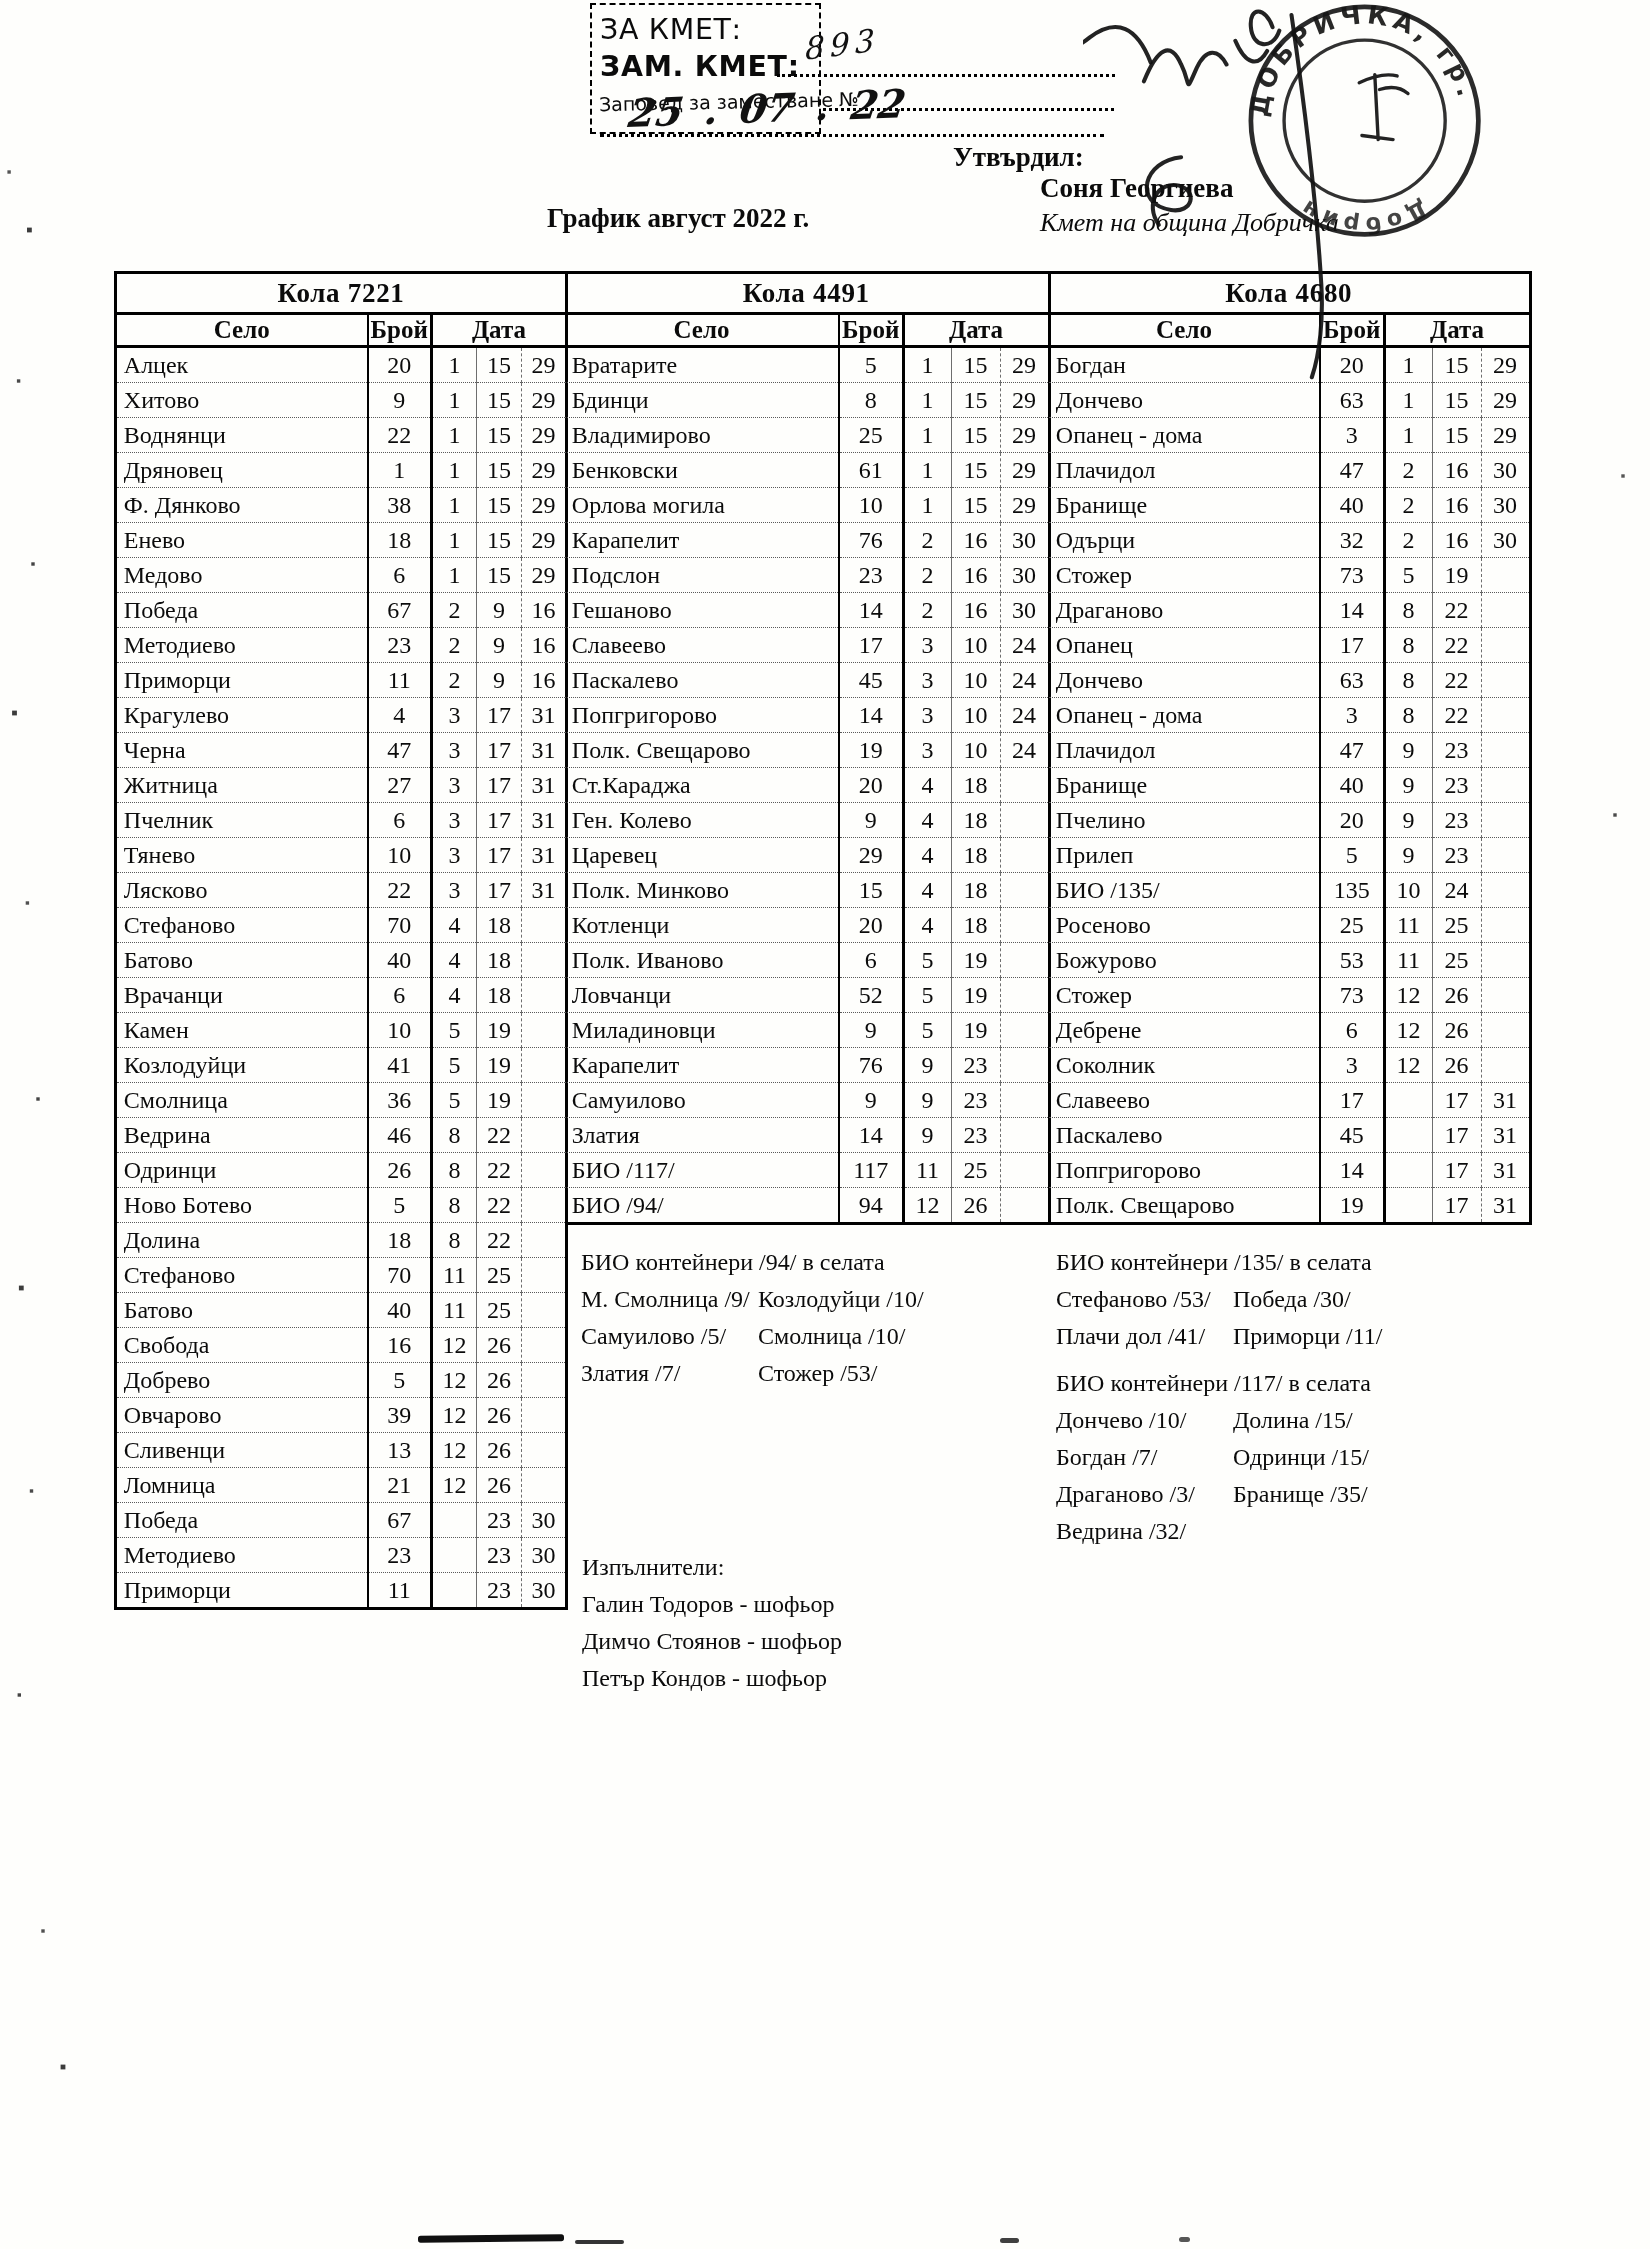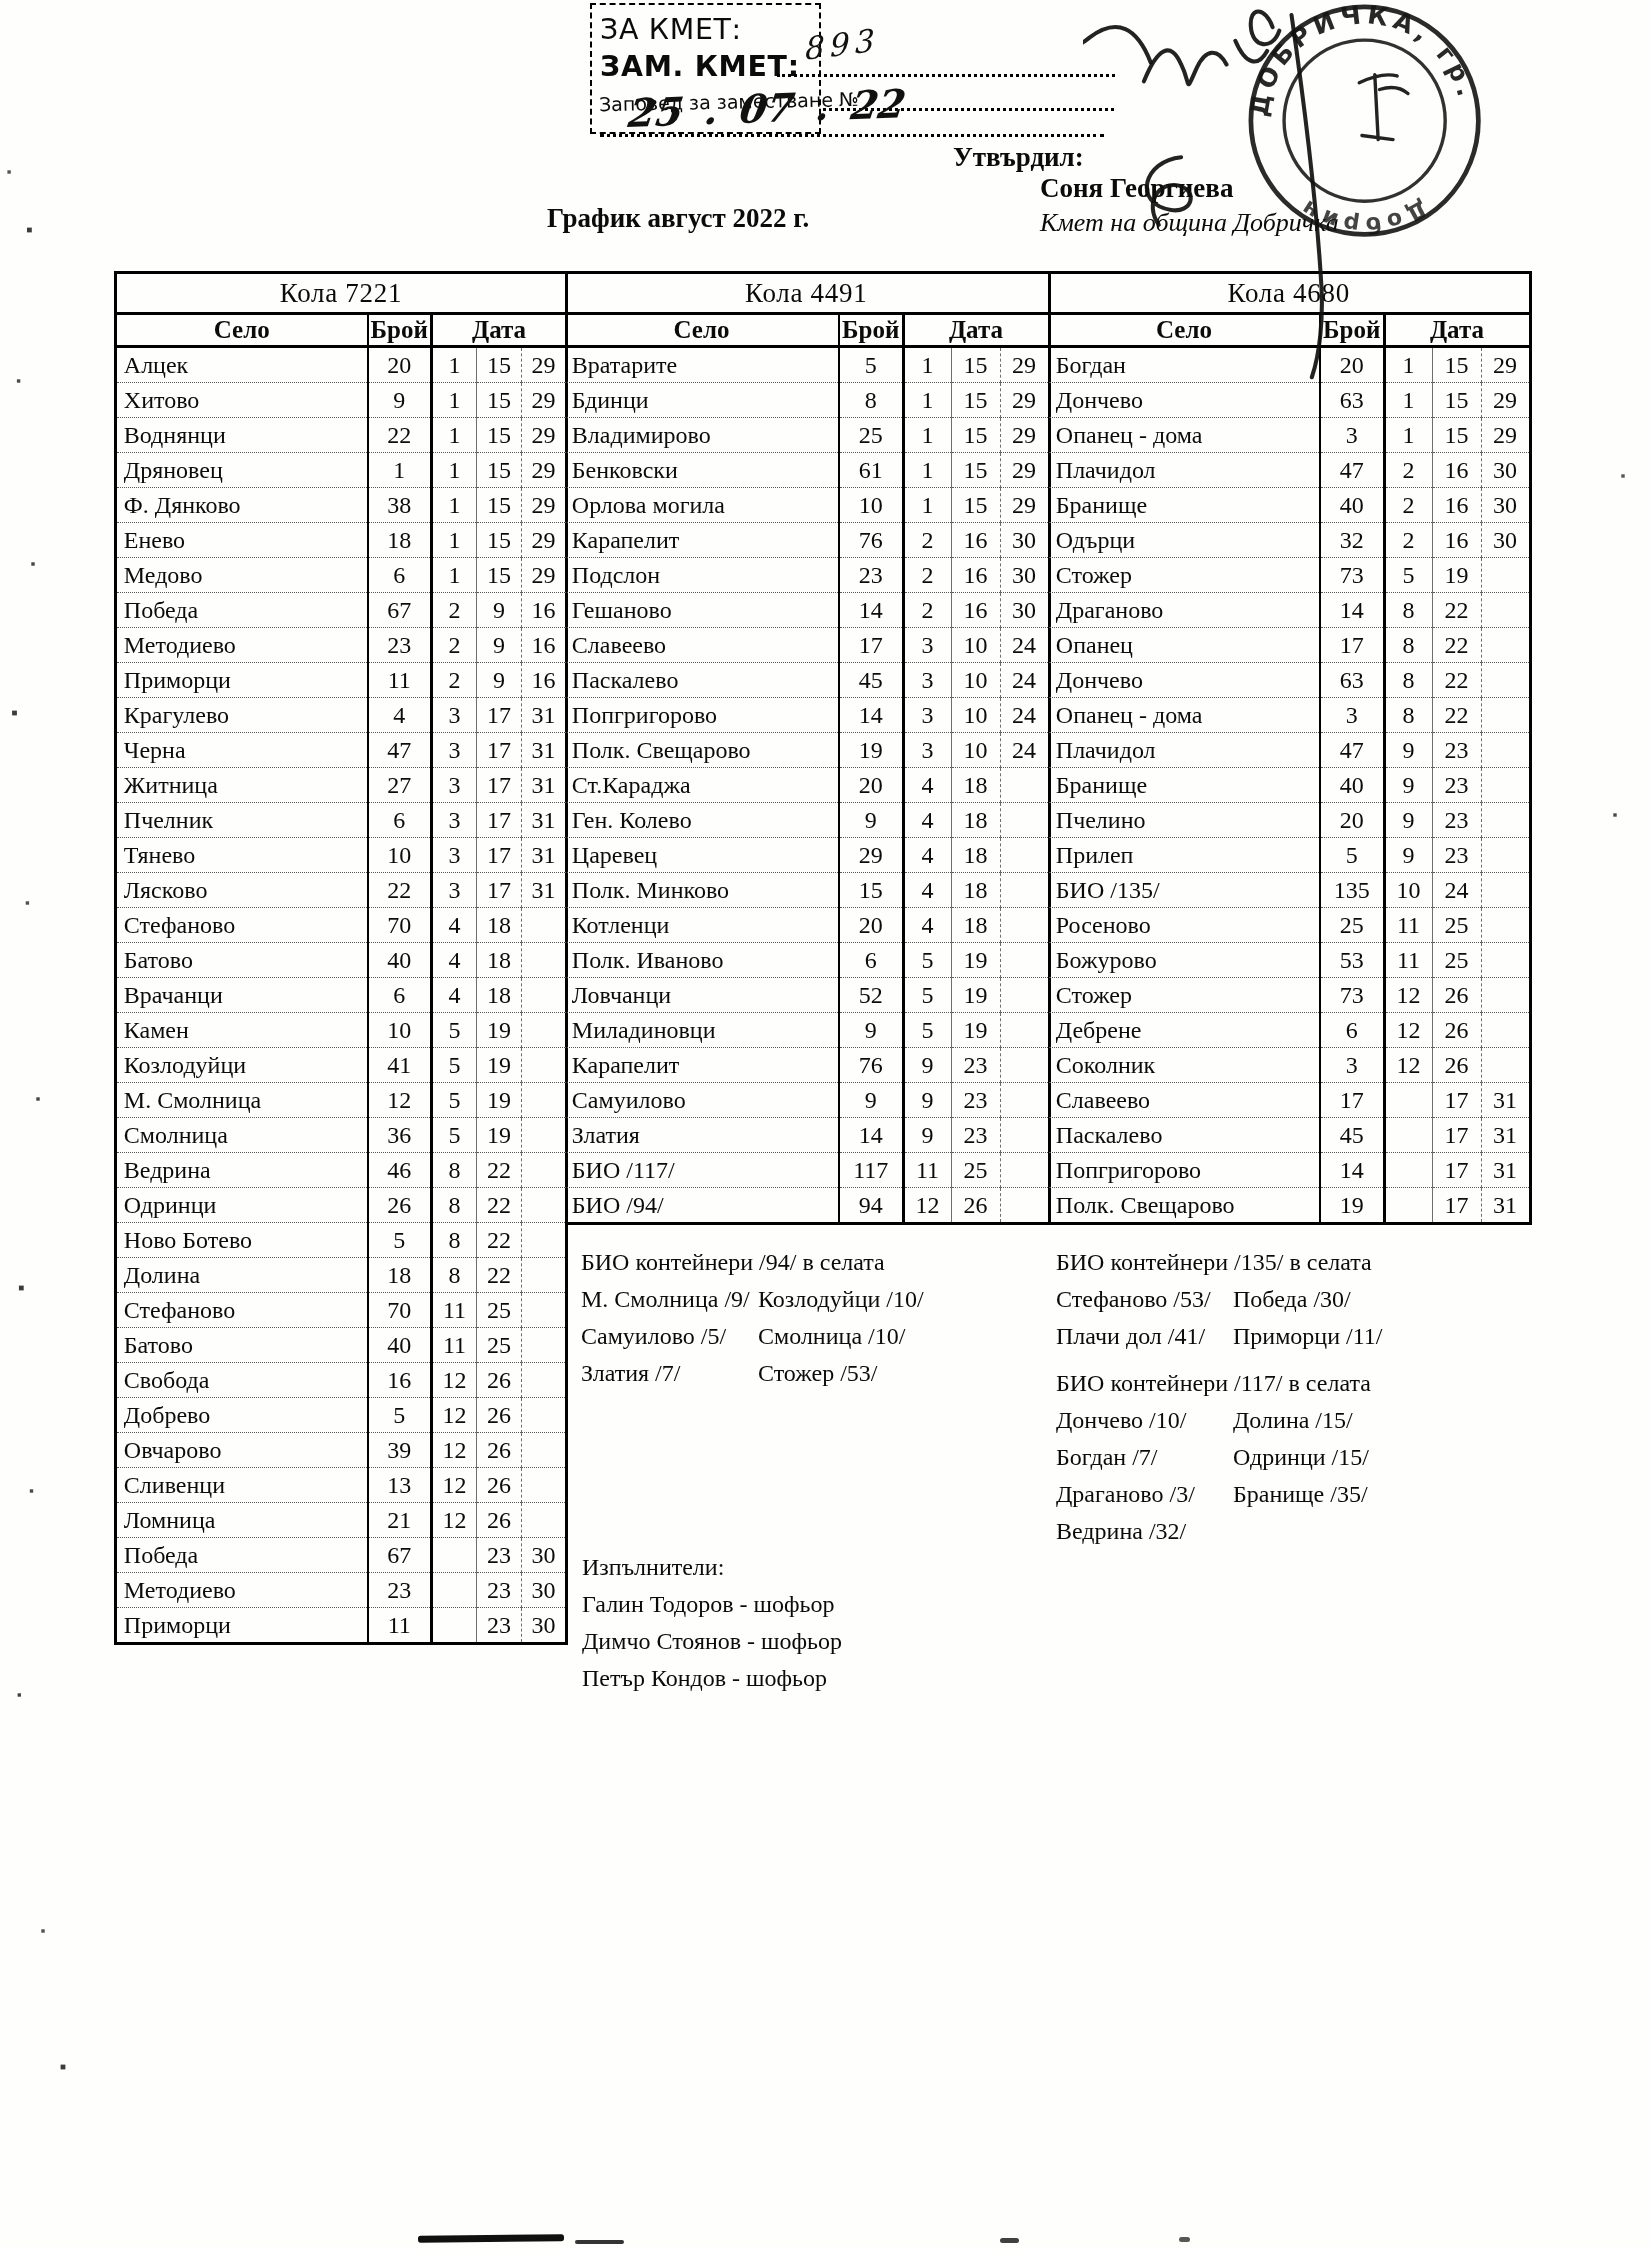--- a/index.html
+++ b/index.html
@@ -26,21 +26,21 @@
   
   .approve-label{ position:absolute; left:953px; top:142px; font-size:27px; font-weight:bold; }
   .approver-name{ position:absolute; left:1040px; top:173px; font-size:27px; font-weight:bold; white-space:nowrap;}
   .approver-title{ position:absolute; left:1040px; top:208px; font-size:26px; font-style:italic; white-space:nowrap;}
   .doc-title{ position:absolute; left:547px; top:203px; font-size:27px; font-weight:bold; white-space:nowrap;}
   
   table.sched{ position:absolute; top:271px; border-collapse:collapse; table-layout:fixed;
     border:3.4px solid #000; }
   #t1,#t2{ border-left:none; }
   .sched th,.sched td{ overflow:hidden; white-space:nowrap; }
-  .veh-row th{ font-size:27px; font-weight:normal; height:41px; text-align:center;
+  .veh-row th{ font-size:27px; font-weight:bold; height:41px; text-align:center;
     border-bottom:3.4px solid #000; letter-spacing:0.7px;}
   .col-row th{ font-size:25px; font-weight:bold; height:32.5px; text-align:center;
     border-bottom:3.4px solid #000; }
   .col-row th.h-vil{ border-right:2.7px solid #000; }
   .col-row th.h-cnt{ border-right:3.4px solid #000;margin-left:44px; }
   .sched tbody td{ font-size:24px; height:34px; line-height:34px; border-bottom:1.4px dotted #5a5a5a; }
   .sched tbody td:nth-child(1){ text-align:left; padding-left:6.8px; border-right:2.7px solid #000; }
   .sched tbody td:nth-child(2){ text-align:center; border-right:3.4px solid #000; }
   .sched tbody td:nth-child(3){ text-align:center; border-right:1.4px solid #6e6e6e; }
   .sched tbody td:nth-child(4){ text-align:center; border-right:1.4px dashed #6e6e6e; }
@@ -255,27 +255,20 @@
           <td></td>
         </tr>
         <tr>
           <td>Козлодуйци</td>
           <td>41</td>
           <td>5</td>
           <td>19</td>
           <td></td>
         </tr>
         <tr>
-          <td>М. Смолница</td>
-          <td>12</td>
-          <td>5</td>
-          <td>19</td>
-          <td></td>
-        </tr>
-        <tr>
           <td>Смолница</td>
           <td>36</td>
           <td>5</td>
           <td>19</td>
           <td></td>
         </tr>
         <tr>
           <td>Ведрина</td>
           <td>46</td>
           <td>8</td>

